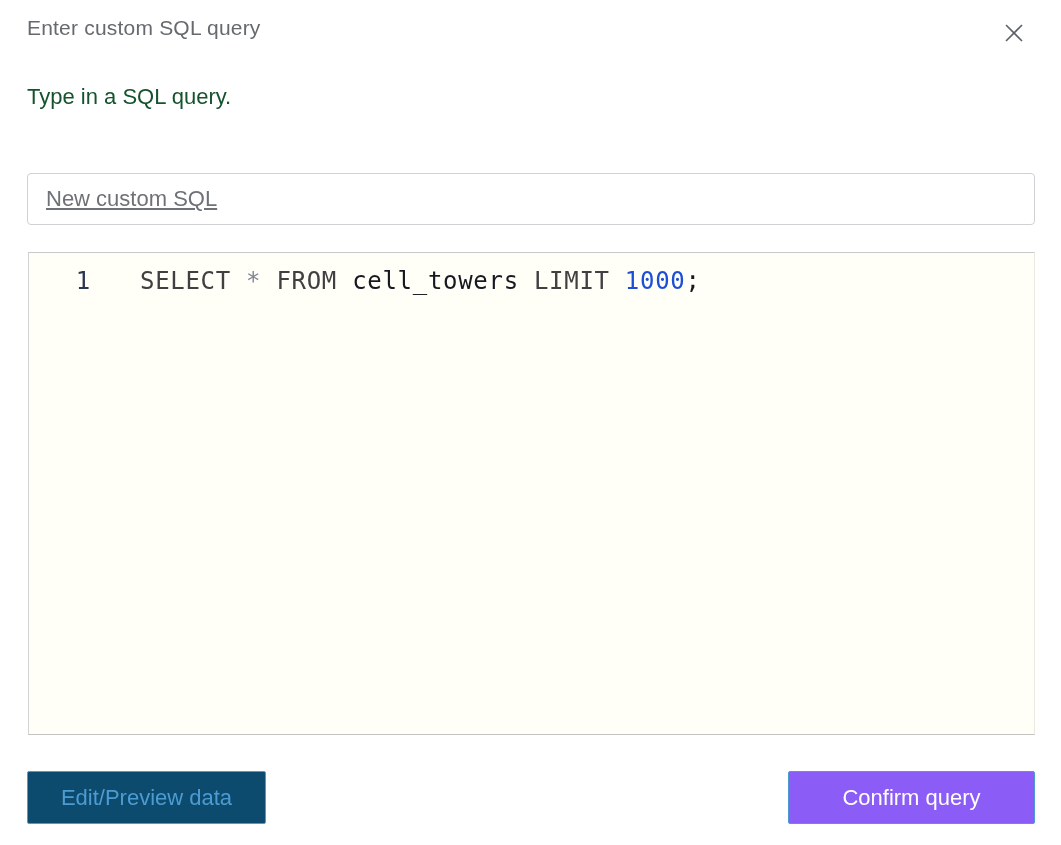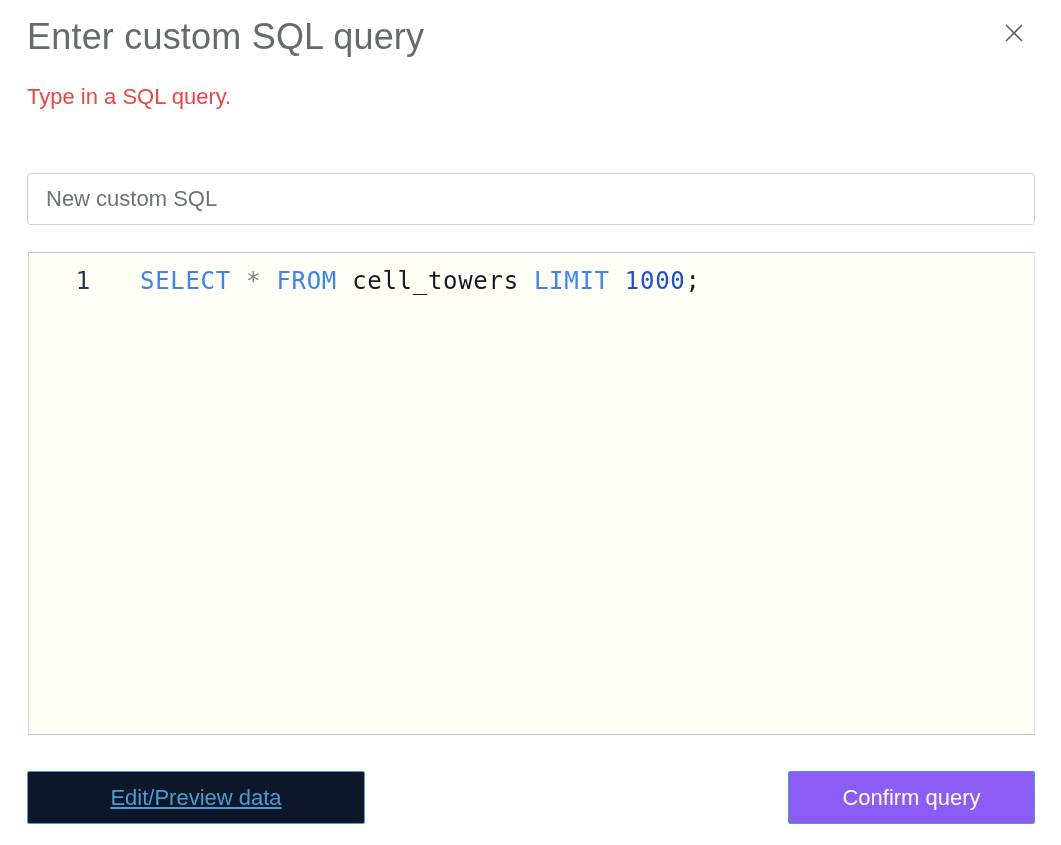--- a/index.html
+++ b/index.html
@@ -6,42 +6,42 @@
   html, body {
     width: 1061px; height: 845px;
     background: #ffffff;
     font-family: "Liberation Sans", sans-serif;
     overflow: hidden;
   }
   .dialog { position: relative; width: 1061px; height: 845px; background: #fff; }
 
   .dialog-title {
     position: absolute; left: 27px; top: 16px;
-    font-size: 36px; font-weight: 400; color: #666a6e;
+    font-size: 21px; font-weight: 400; color: #666a6e;
     letter-spacing: 0.2px;
   }
   .close-btn {
     position: absolute; left: 999px; top: 18px;
     width: 30px; height: 30px;
     display: flex; align-items: center; justify-content: center;
     cursor: pointer; background: transparent; border: none;
   }
   .dialog-subtitle {
     position: absolute; left: 27px; top: 84px;
-    font-size: 22px; font-weight: 400; color: #ef4444;
+    font-size: 22px; font-weight: 400; color: #14532d;
   }
 
   .name-input {
     position: absolute; left: 27px; top: 173px;
     width: 1008px; height: 52px;
     border: 1px solid #cfd1d4; border-radius: 4px;
     padding: 0 18px;
     font-family: "Liberation Sans", sans-serif;
     font-size: 22px; color: #6e7277;
-    background: #ffffff; outline: none;
+    background: #ffffff; outline: none; text-decoration: underline;
   }
 
   .sql-editor {
     position: absolute; left: 28px; top: 252px;
     width: 1007px; height: 483px;
     background: #fffef7;
     border-top: 1px solid #c9c9c9;
     border-left: 1px solid #d3d3d3;
     border-bottom: 1px solid #c3c3c3;
     border-right: 1px solid #ece9e1;
@@ -51,37 +51,36 @@
     display: flex; padding-top: 13px;
     font-family: "DejaVu Sans Mono", "Liberation Mono", monospace;
     font-size: 24px; line-height: 30px;
     white-space: pre; letter-spacing: 0.7px;
   }
   .gutter {
     width: 62px; flex: 0 0 62px;
     text-align: right; color: #2a3550;
   }
   .code-content { padding-left: 49px; color: #16191f; }
-  .tok-kw  { color: #3b82f6; text-align: center; }
+  .tok-kw  { color: #404040; text-align: center; }
   .tok-op  { color: #7e8795; }
   .tok-id  { color: #16191f; }
   .tok-num { color: #1d4ed8; }
   .tok-pl  { color: #16191f; }
 
   .btn {
     position: absolute; top: 771px; height: 53px;
     display: flex; align-items: center; justify-content: center;
     font-family: "Liberation Sans", sans-serif;
     font-size: 22px; border-radius: 2px; cursor: pointer;
   }
   .btn-secondary {
-    left: 27px; width: 338px;
-    background: #0f172a; color: #4c9cd2;
+    left: 27px; width: 239px;
+    background: #0c4a6e; color: #4c9cd2;
     border: 1px solid #4c9cd2;
-    text-decoration: underline;
   }
   .btn-primary {
     left: 788px; width: 247px;
     background: #8b5cf6; color: #ffffff;
     border: 1px solid #4c9cd2;
   }
 </style>
 </head>
 <body>
 

